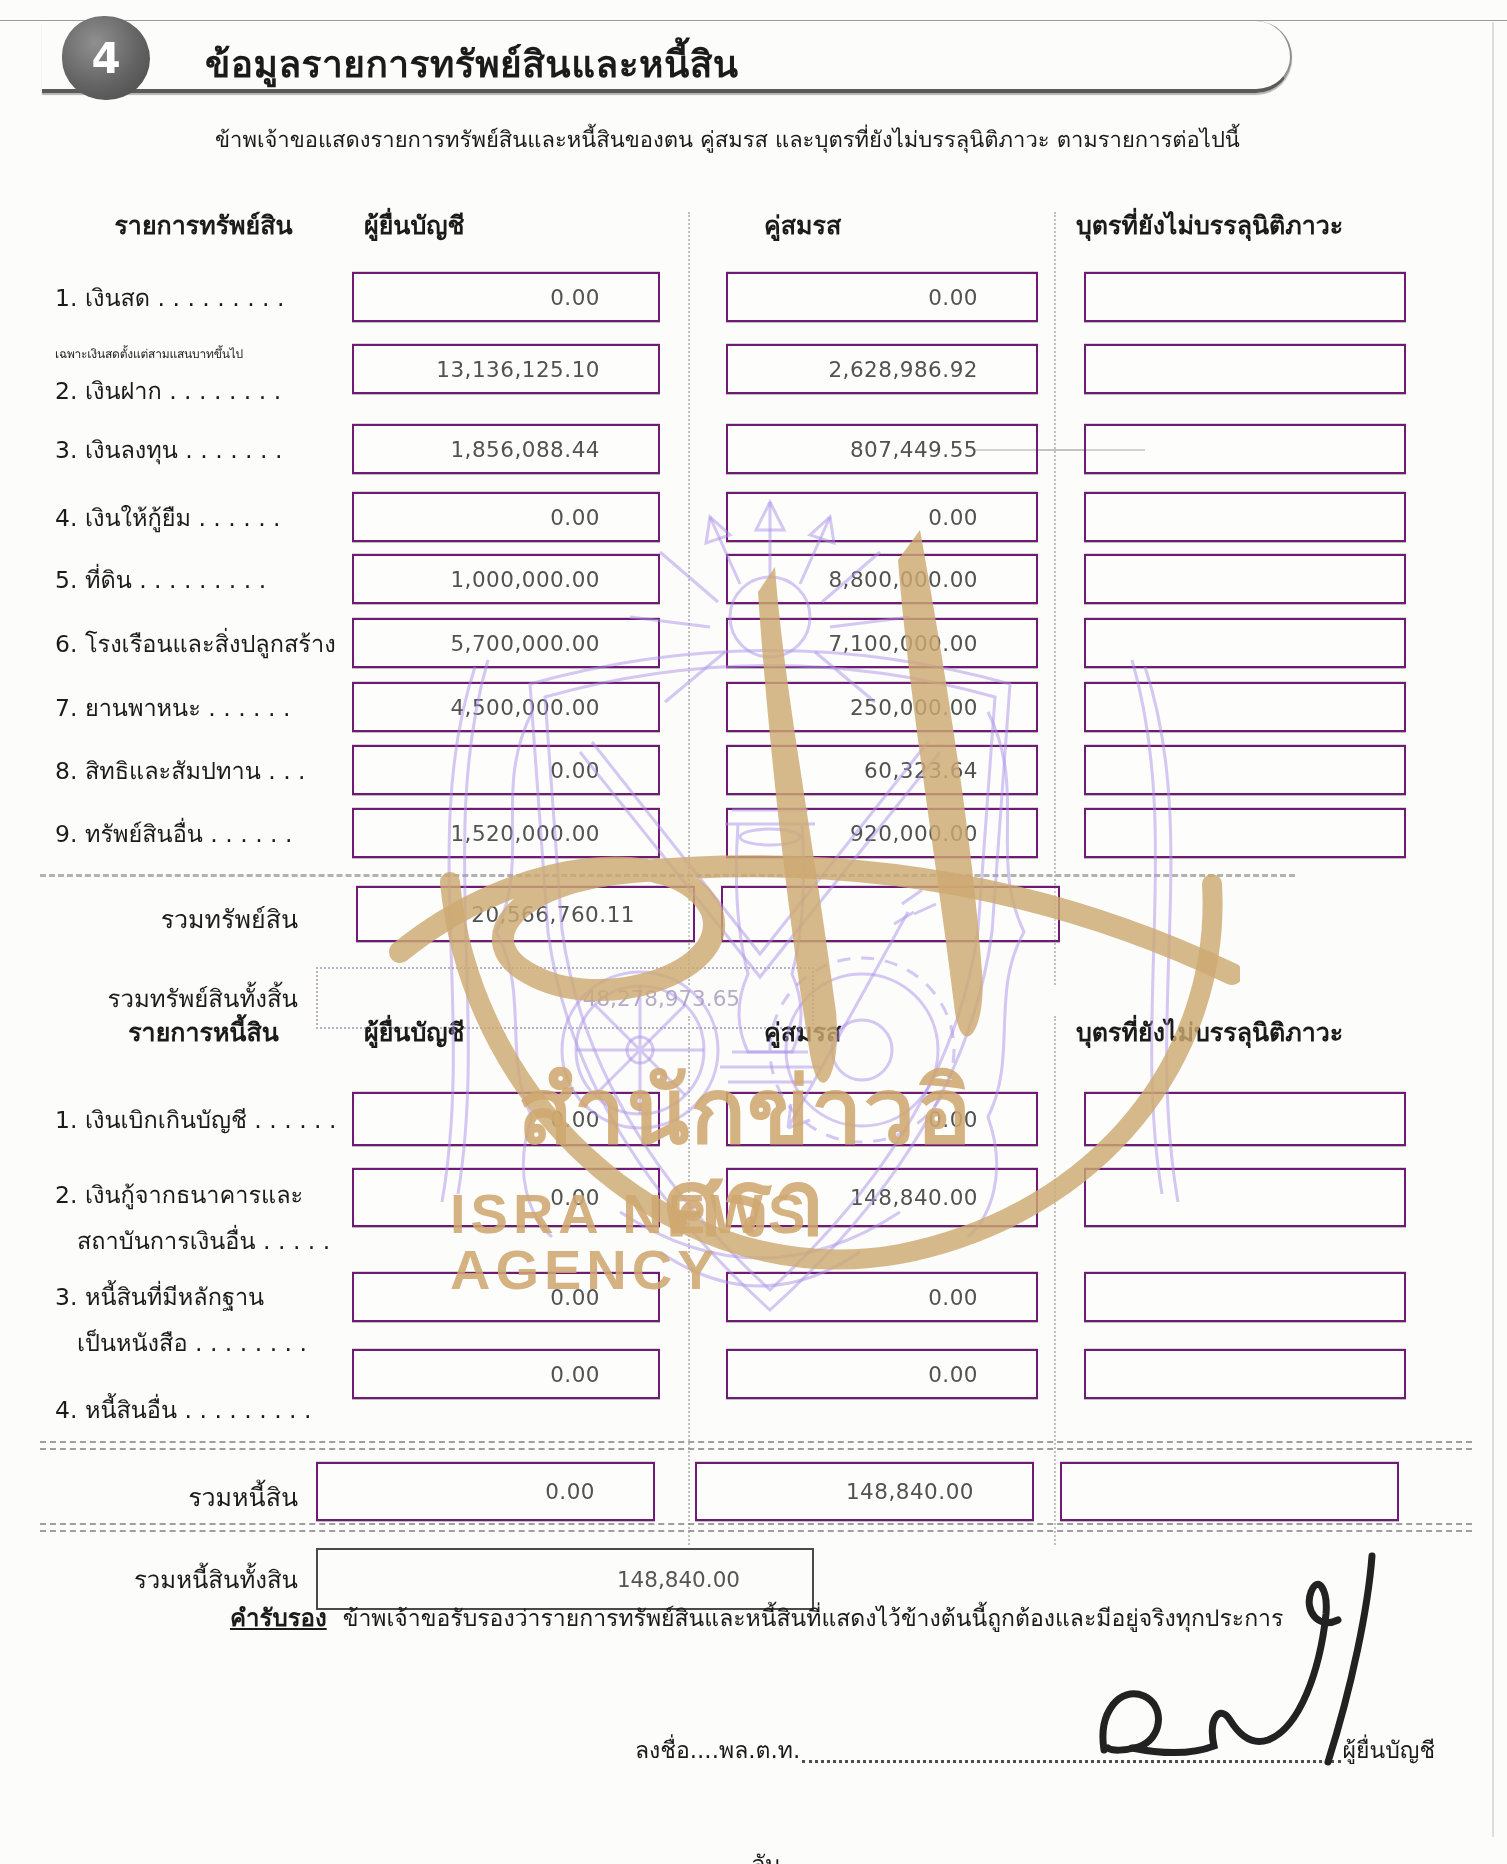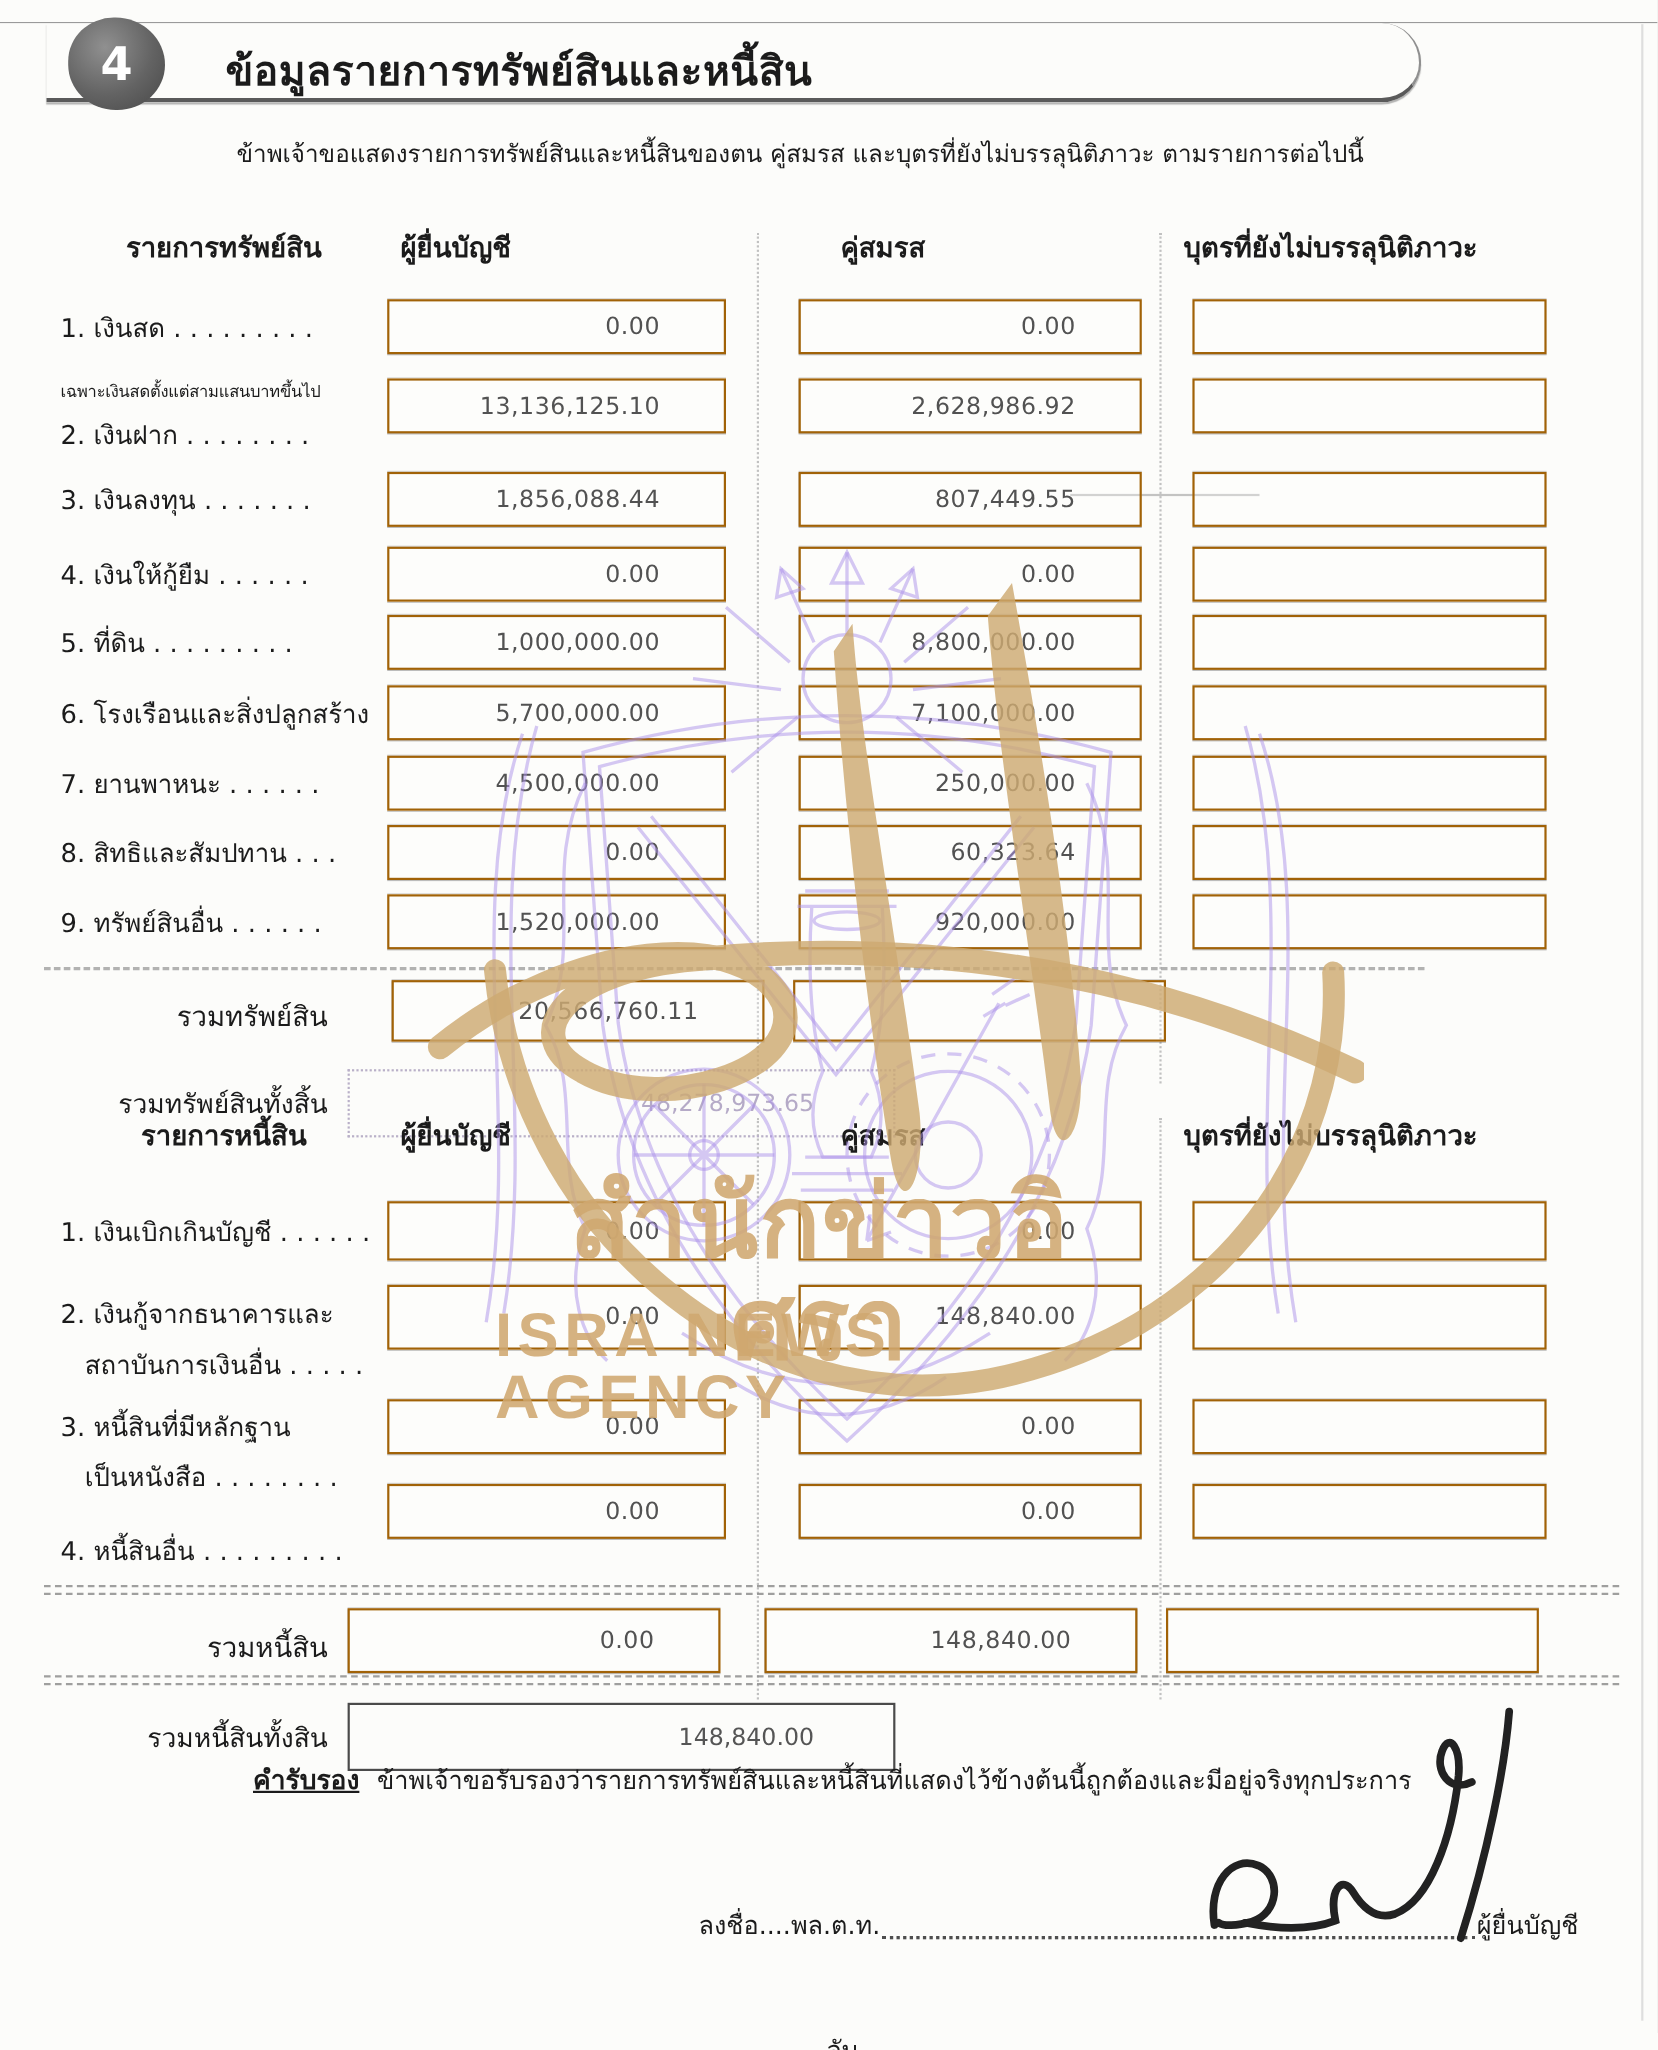--- a/index.html
+++ b/index.html
@@ -24,25 +24,25 @@
     display:flex;align-items:center;justify-content:center;
   }
   .page-title{position:absolute;top:34px;left:205px;font-size:37px;font-weight:bold;letter-spacing:.5px;}
   .intro{position:absolute;top:122px;left:215px;font-size:22px;white-space:nowrap;}
 
   
   .form-abs{position:absolute;left:55px;width:1410px;}
   .frow{display:flex;align-items:center;margin-bottom:13px;}
   .frow.top-align{align-items:flex-start;}
   .flabel{width:297px;flex:none;font-size:23.5px;white-space:nowrap;}
-  .flabel .sub{font-size:15px;letter-spacing:-.2px;}
+  .flabel .sub{font-size:12px;letter-spacing:-.2px;}
   .flabel .l2{padding-left:22px;}
   .stacklbl{display:flex;flex-direction:column;gap:9px;}
   .vbox{
-    flex:none;height:46px;border:2px solid #a16207;background:rgba(255,255,255,.25);
+    flex:none;height:46px;border:2px solid #701a75;background:rgba(255,255,255,.25);
     display:flex;align-items:center;justify-content:flex-end;
     box-shadow:0 1px 0 rgba(70,70,70,.35), 0 -1px 0 rgba(70,70,70,.2);
   }
   .vbox .val{font-size:21.5px;color:#525252;letter-spacing:.5px;padding-right:58px;}
   .c2{width:304px;} .gap23{width:66px;flex:none;} .c3{width:308px;} .gap34{width:46px;flex:none;} .c4{width:318px;}
   
   .trow .flabel{width:261px;text-align:right;padding-right:18px;box-sizing:border-box;margin-top:10px;}
   .trow .vbox{height:52px;}
   .trow .c2{width:335px;} .trow .gap23{width:40px;} .trow .c3{width:335px;} .trow .gap34{width:26px;} .trow .c4{width:335px;}
   .grow .flabel{width:261px;text-align:right;padding-right:18px;box-sizing:border-box;font-size:24px;}

